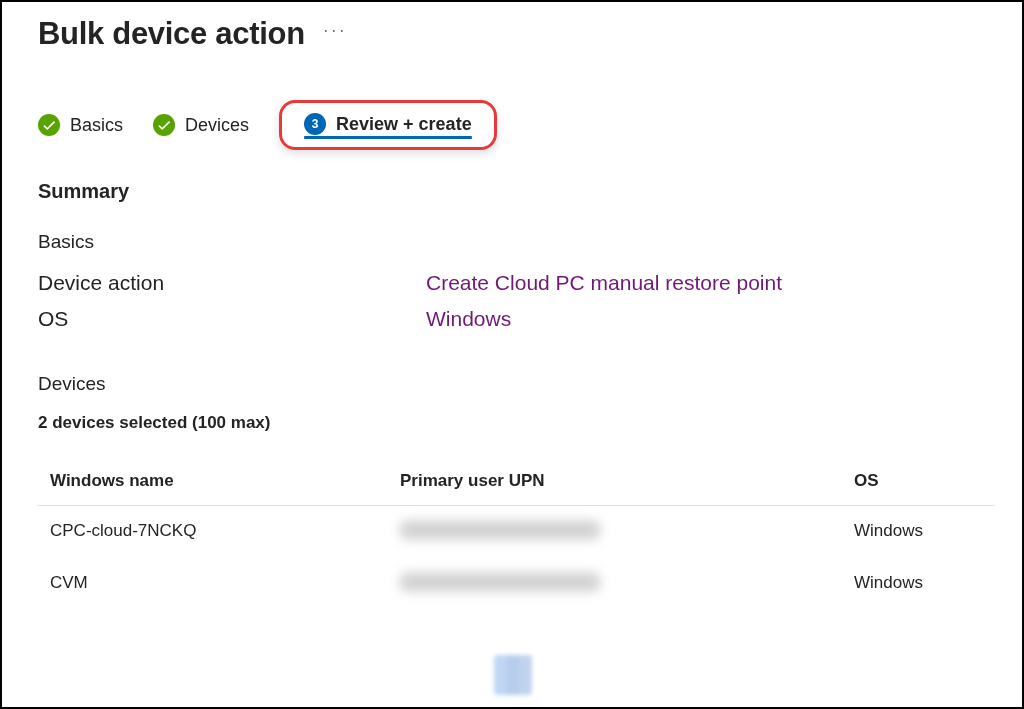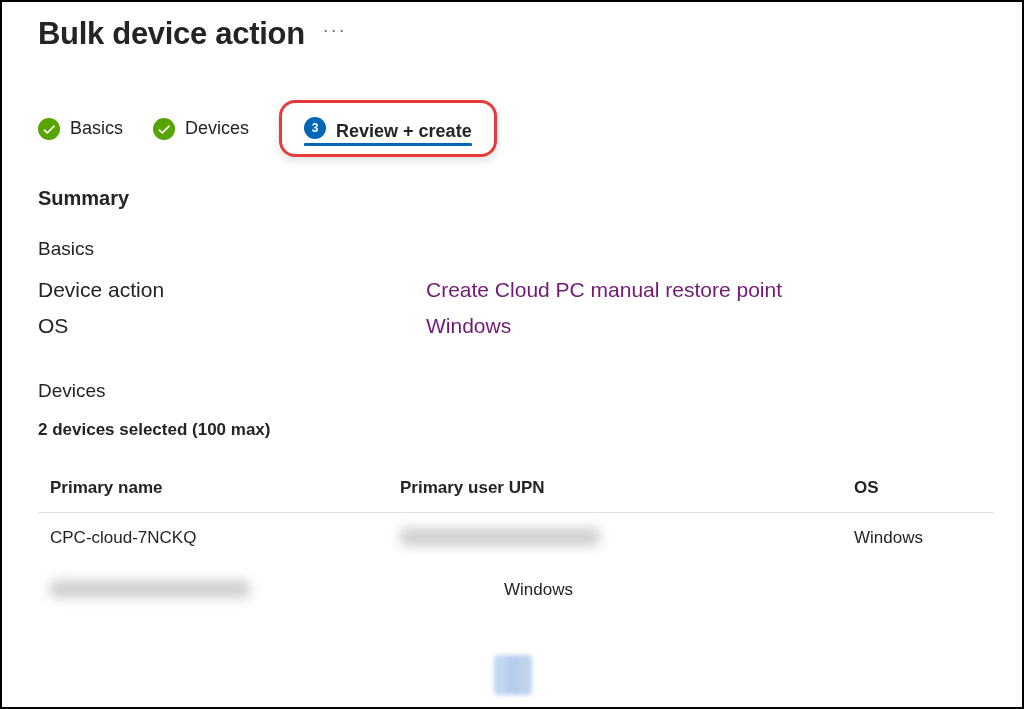--- a/index.html
+++ b/index.html
@@ -77,21 +77,20 @@
     }
     .step-active {
       position: relative;
       border: 3px solid #e83a3a;
       border-radius: 16px;
       padding: 10px 22px 12px 22px;
       box-shadow: 0 4px 10px rgba(0,0,0,0.12);
     }
     .step-active .step-label {
       font-weight: 600;
-      margin-top: 8px;
     }
     .step-underline {
       position: absolute;
       bottom: 8px;
       left: 22px;
       right: 22px;
       height: 3px;
       background: #0067b8;
       border-radius: 1px;
     }
@@ -213,32 +212,33 @@
     <div class="kv-label">OS</div>
     <div class="kv-value">Windows</div>
   </div>
 
   <div class="devices-section">
     <div class="subsection-heading">Devices</div>
     <div class="devices-count">2 devices selected (100 max)</div>
 
     <div class="devices-table">
       <div class="table-header-row">
-        <div class="col-name">Primary name</div>
+        <div class="col-name">Windows name</div>
         <div class="col-upn">Primary user UPN</div>
         <div class="col-os">OS</div>
       </div>
 
       <div class="table-row">
         <div class="cell-name">CPC-cloud-7NCKQ</div>
         <div class="cell-upn"><span class="blurred"></span></div>
         <div class="cell-os">Windows</div>
       </div>
 
       <div class="table-row">
+        <div class="cell-name">CVM</div>
         <div class="cell-upn"><span class="blurred"></span></div>
         <div class="cell-os">Windows</div>
       </div>
     </div>
   </div>
 
   <div class="watermark">
     <svg viewBox="0 0 48 48">
       <rect x="6" y="4" width="26" height="40" rx="4" fill="#4a8de0"></rect>
       <rect x="18" y="4" width="26" height="40" rx="4" fill="#2f6fc7" opacity="0.85"></rect>

